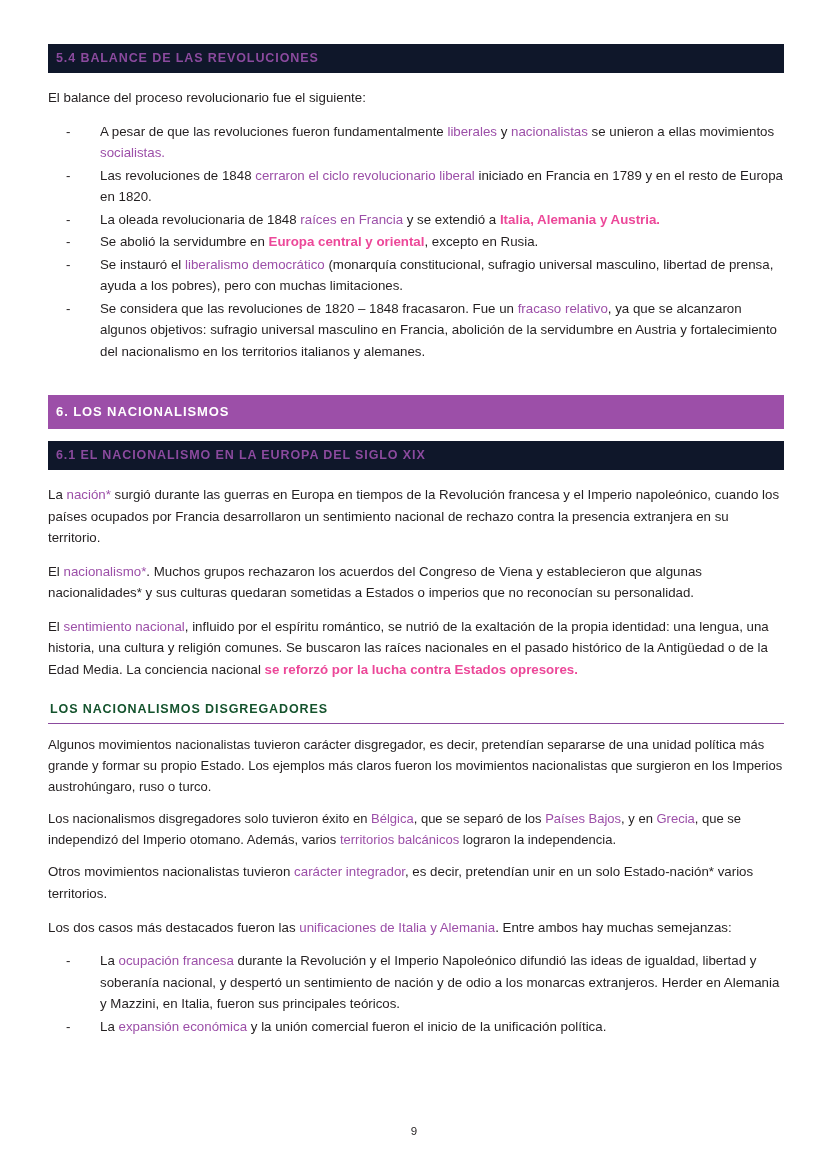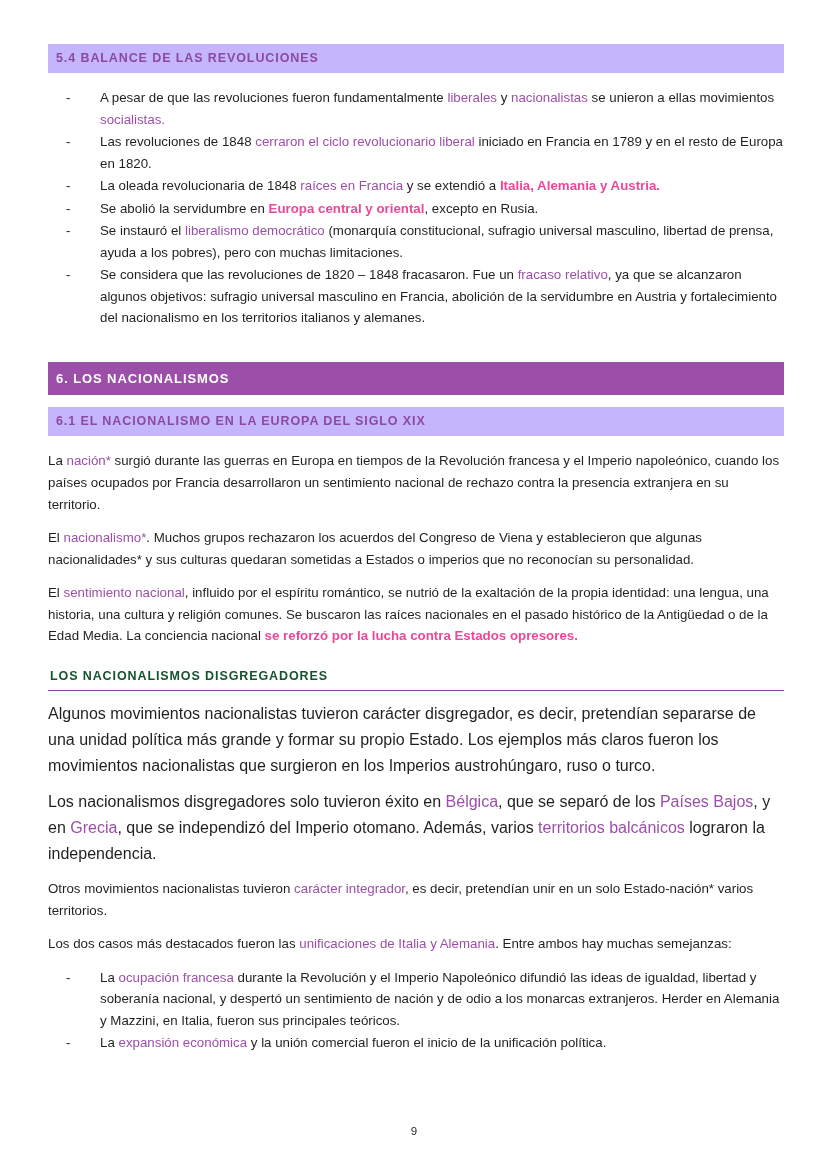--- a/index.html
+++ b/index.html
@@ -17,21 +17,21 @@
   .page {
     width: 828px;
     min-height: 1171px;
     box-sizing: border-box;
     padding: 44px 44px 30px 48px;
     position: relative;
   }
 
   
   .h-sub {
-    background: #c4b5fd;
+    background: #0f172a;
     color: #8b4a9e;
     font-size: 12.5px;
     font-weight: bold;
     letter-spacing: 0.9px;
     padding: 7px 10px 7px 8px;
     margin: 0 0 14px 0;
     line-height: 1.2;
   }
   .h-main {
     background: #9c4fa8;
@@ -55,21 +55,21 @@
   }
 
   
   p.body {
     font-size: 13.3px;
     line-height: 1.62;
     margin: 0 0 12px 0;
     text-align: left;
   }
   p.small {
-    font-size: 16px;
+    font-size: 13px;
     line-height: 1.62;
     margin: 0 0 11px 0;
   }
   .hl { color: #9c4fa8; }
   .hl-b { color: #ec4899; font-weight: bold; }
 
   
   ul.dash {
     list-style: none;
     margin: 0 0 12px 0;
@@ -100,20 +100,21 @@
     color: #231f20;
   }
 </style>
 </head>
 <body>
 
 <div class="page">
 
   <div class="h-sub">5.4 BALANCE DE LAS REVOLUCIONES</div>
 
+  <p class="body">El balance del proceso revolucionario fue el siguiente:</p>
 
   <ul class="dash">
     <li>A pesar de que las revoluciones fueron fundamentalmente <span class="hl">liberales</span> y <span class="hl">nacionalistas</span> se unieron a ellas movimientos <span class="hl">socialistas.</span></li>
     <li>Las revoluciones de 1848 <span class="hl">cerraron el ciclo revolucionario liberal</span> iniciado en Francia en 1789 y en el resto de Europa en 1820.</li>
     <li>La oleada revolucionaria de 1848 <span class="hl">raíces en Francia</span> y se extendió a <span class="hl-b">Italia, Alemania y Austria.</span></li>
     <li>Se abolió la servidumbre en <span class="hl-b">Europa central y oriental</span>, excepto en Rusia.</li>
     <li>Se instauró el <span class="hl">liberalismo democrático</span> (monarquía constitucional, sufragio universal masculino, libertad de prensa, ayuda a los pobres), pero con muchas limitaciones.</li>
     <li>Se considera que las revoluciones de 1820 – 1848 fracasaron. Fue un <span class="hl">fracaso relativo</span>, ya que se alcanzaron algunos objetivos: sufragio universal masculino en Francia, abolición de la servidumbre en Austria y fortalecimiento del nacionalismo en los territorios italianos y alemanes.</li>
   </ul>
 

